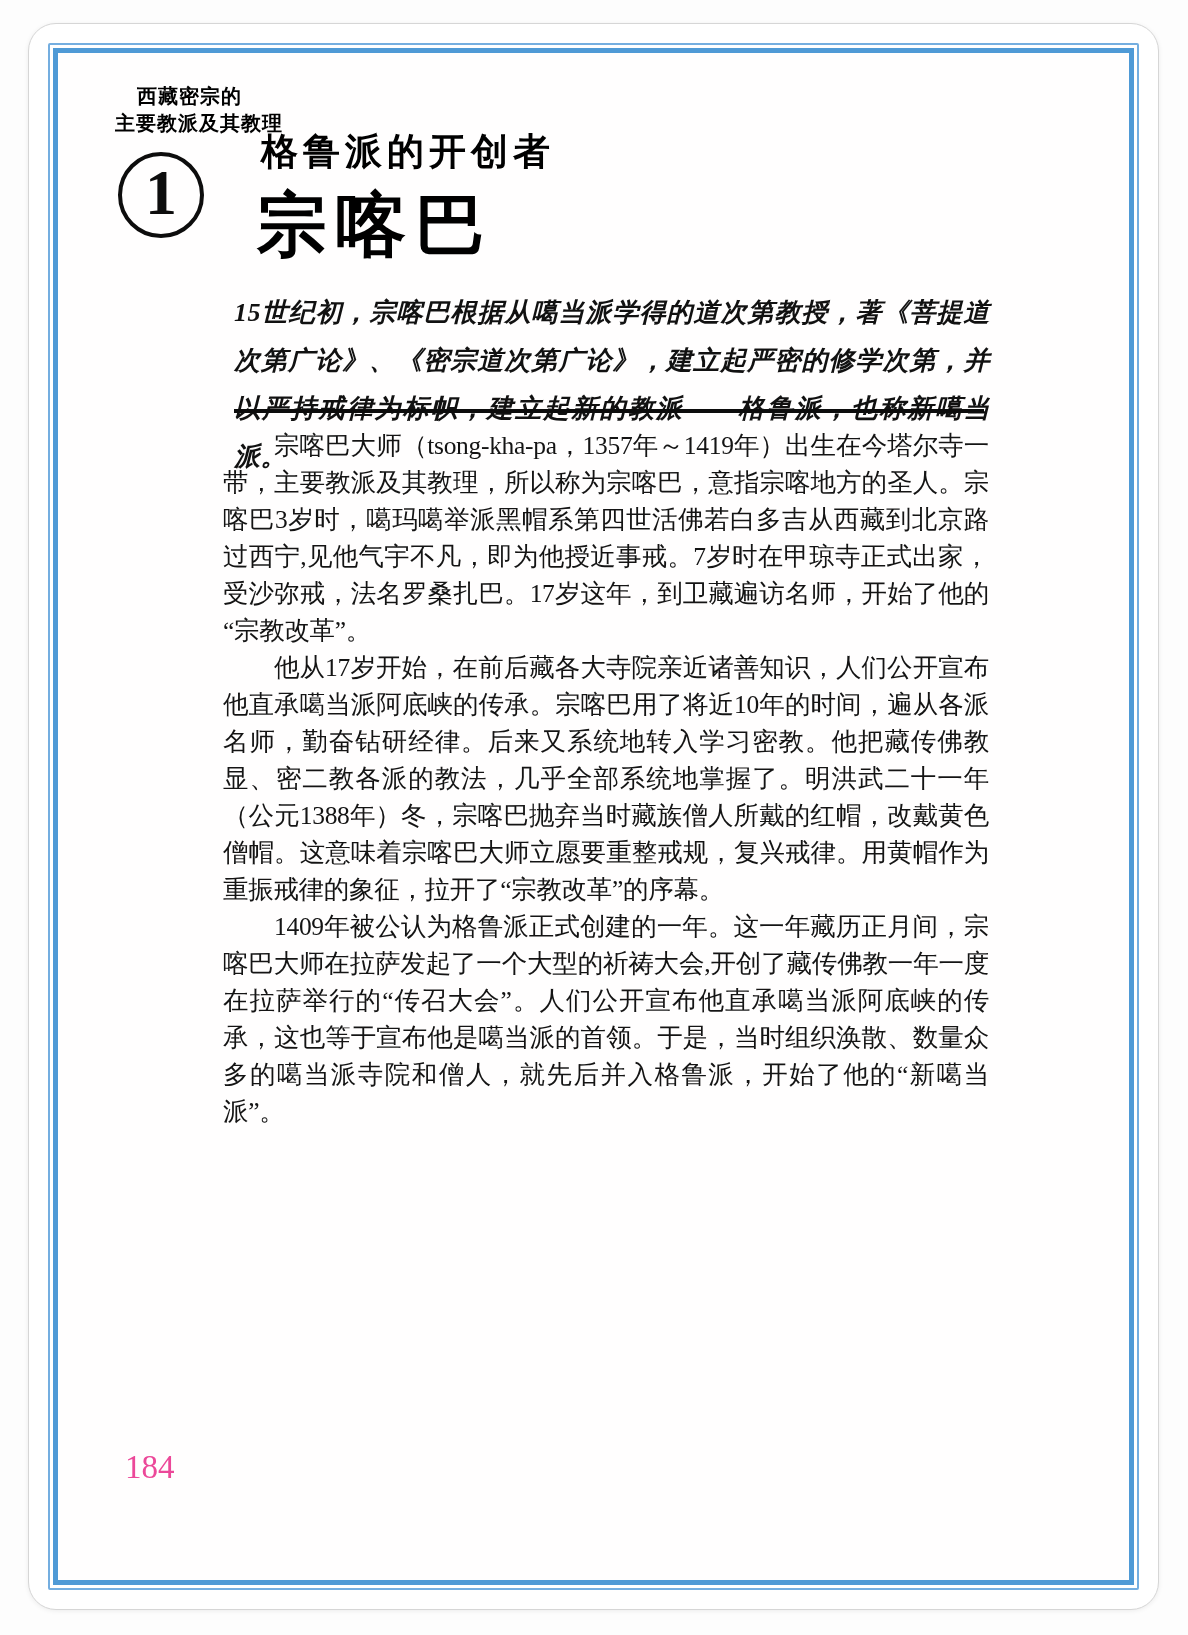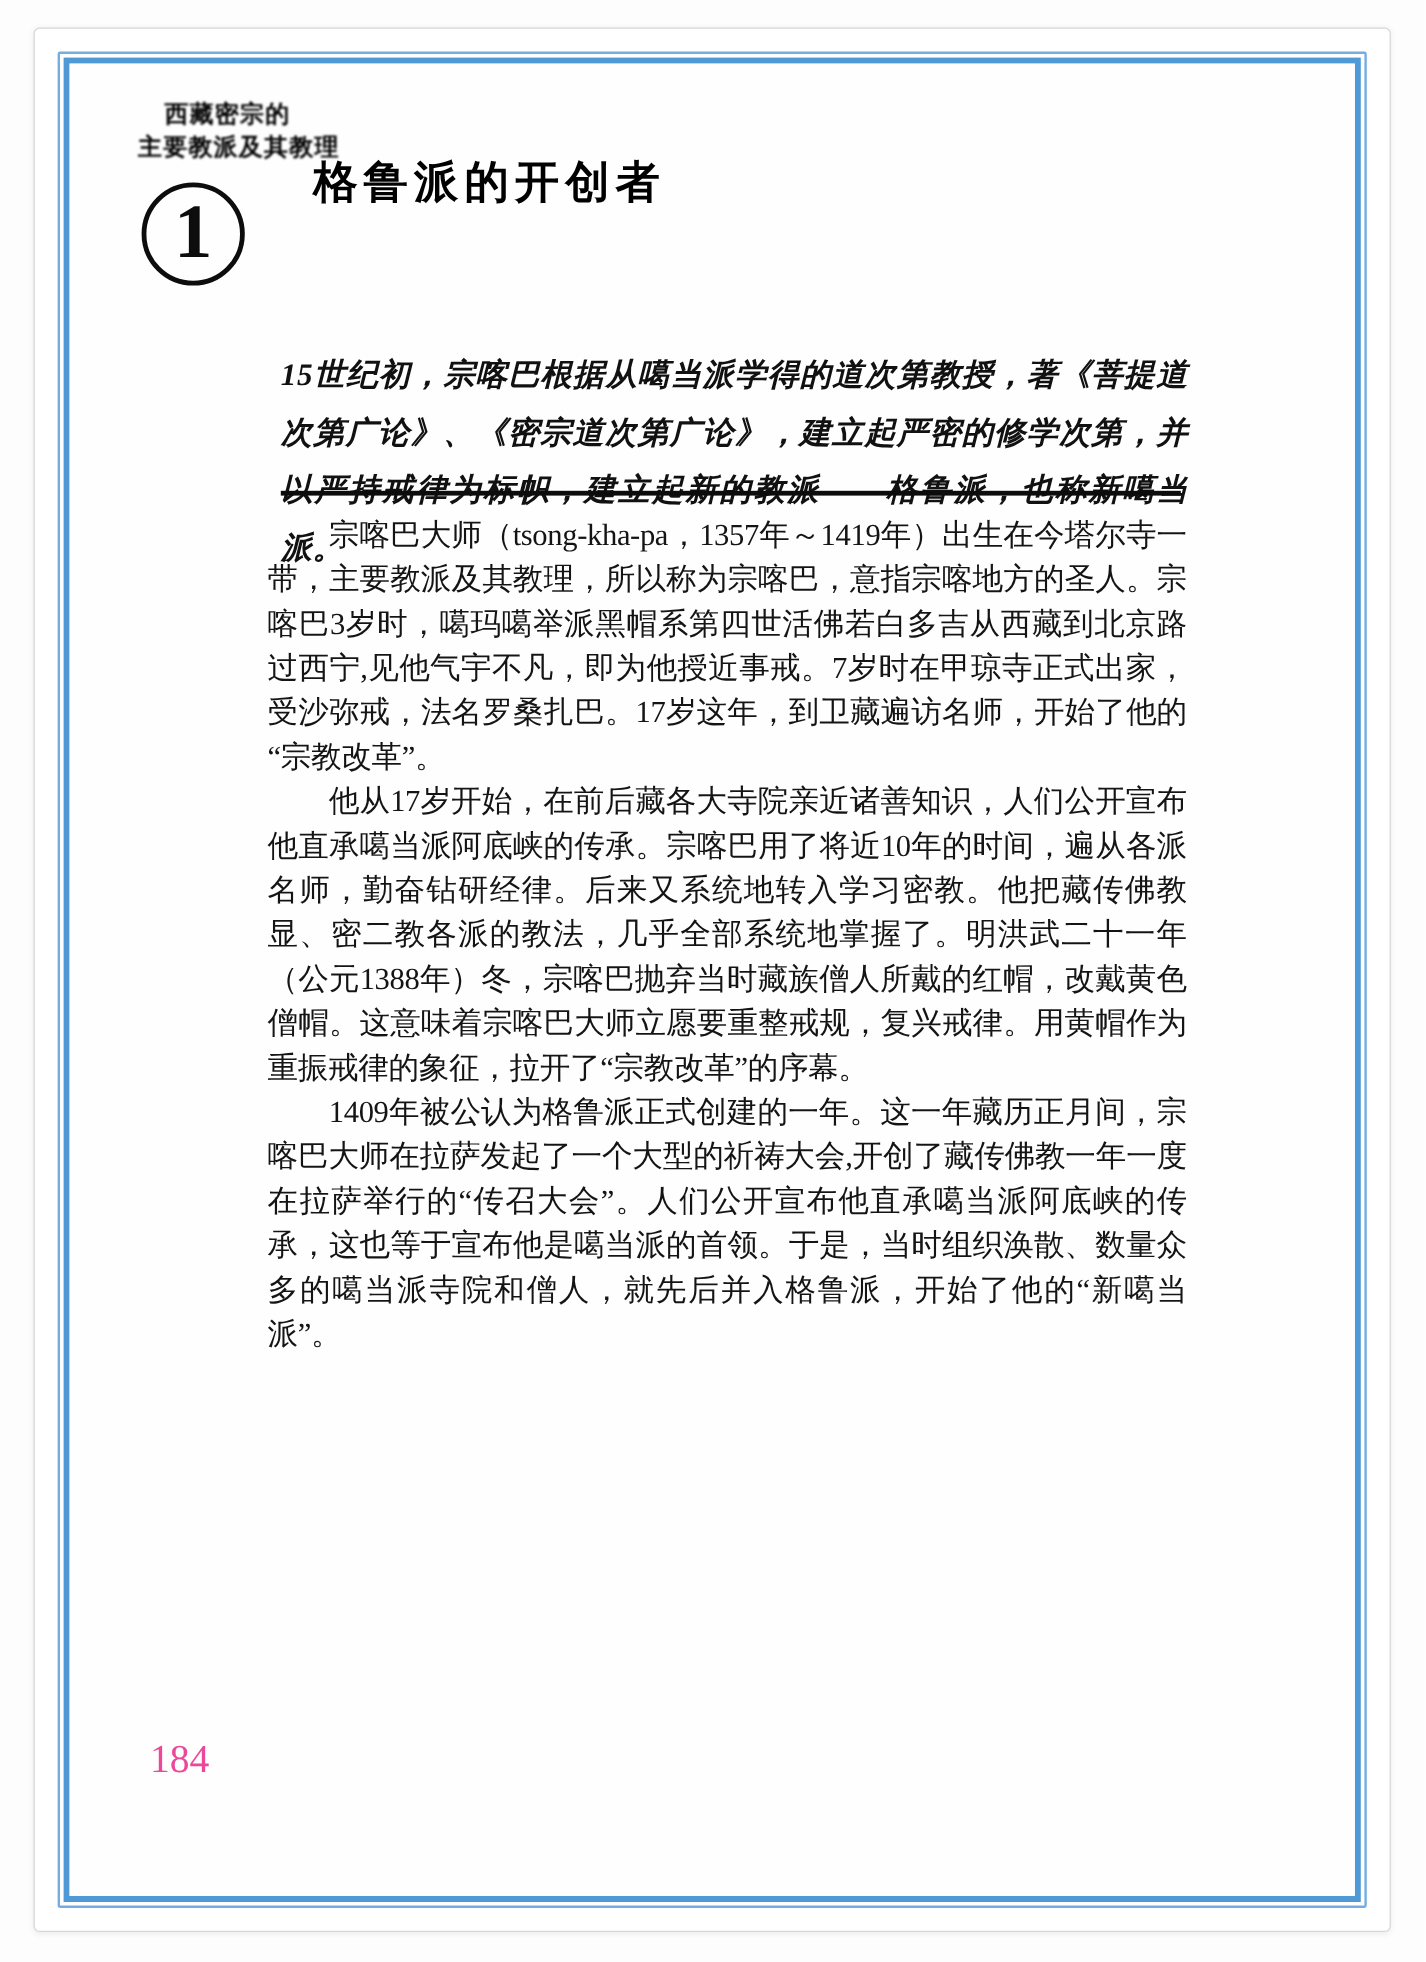--- a/index.html
+++ b/index.html
@@ -16,21 +16,21 @@
     width: 1188px;
     height: 1635px;
     background: #fdfdfd;
   }
   
   .sheet {
     position: absolute;
     left: 28px; top: 23px; right: 29px; bottom: 25px;
     background: #ffffff;
     border: 1px solid #d6d6d6;
-    border-radius: 5px;
+    border-radius: 28px;
     box-shadow: 0 1px 5px rgba(0,0,0,0.07);
   }
   
   .frame-outer {
     position: absolute;
     left: 19px; top: 19px; right: 19px; bottom: 19px;
     border: 2px solid #74aee0;
     border-radius: 2px;
   }
   .frame-inner {
@@ -149,20 +149,21 @@
             <div class="l1">西藏密宗的</div>
             <div class="l2">主要教派及其教理</div>
           </div>
 
           <div class="chapter-circle">
             <span>1</span>
           </div>
 
           <div class="subtitle">格鲁派的开创者</div>
 
+          <div class="main-title">宗喀巴</div>
 
           <div class="intro">15世纪初，宗喀巴根据从噶当派学得的道次第教授，著《菩提道次第广论》、《密宗道次第广论》，建立起严密的修学次第，并以严持戒律为标帜，建立起新的教派——格鲁派，也称新噶当派。</div>
 
           <div class="rule"></div>
 
           <div class="body-text">
             <p>宗喀巴大师（tsong-kha-pa，1357年～1419年）出生在今塔尔寺一带，主要教派及其教理，所以称为宗喀巴，意指宗喀地方的圣人。宗喀巴3岁时，噶玛噶举派黑帽系第四世活佛若白多吉从西藏到北京路过西宁,见他气宇不凡，即为他授近事戒。7岁时在甲琼寺正式出家，受沙弥戒，法名罗桑扎巴。17岁这年，到卫藏遍访名师，开始了他的“宗教改革”。</p>
             <p>他从17岁开始，在前后藏各大寺院亲近诸善知识，人们公开宣布他直承噶当派阿底峡的传承。宗喀巴用了将近10年的时间，遍从各派名师，勤奋钻研经律。后来又系统地转入学习密教。他把藏传佛教显、密二教各派的教法，几乎全部系统地掌握了。明洪武二十一年（公元1388年）冬，宗喀巴抛弃当时藏族僧人所戴的红帽，改戴黄色僧帽。这意味着宗喀巴大师立愿要重整戒规，复兴戒律。用黄帽作为重振戒律的象征，拉开了“宗教改革”的序幕。</p>
             <p>1409年被公认为格鲁派正式创建的一年。这一年藏历正月间，宗喀巴大师在拉萨发起了一个大型的祈祷大会,开创了藏传佛教一年一度在拉萨举行的“传召大会”。人们公开宣布他直承噶当派阿底峡的传承，这也等于宣布他是噶当派的首领。于是，当时组织涣散、数量众多的噶当派寺院和僧人，就先后并入格鲁派，开始了他的“新噶当派”。</p>
           </div>

